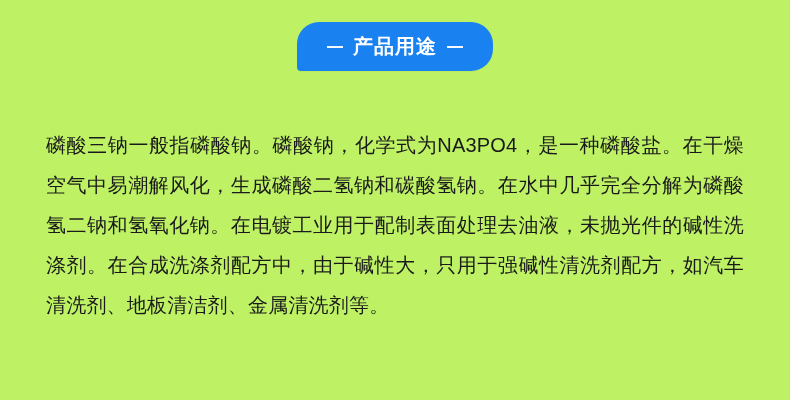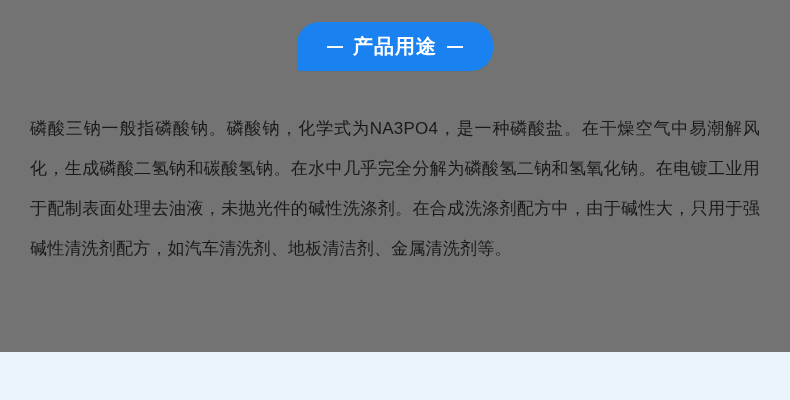--- a/index.html
+++ b/index.html
@@ -9,22 +9,22 @@
   body {
     width: 790px;
     height: 400px;
     background: #eaf4fd;
     font-family: "Liberation Sans", sans-serif;
     overflow: hidden;
   }
   .page {
     position: relative;
     width: 790px;
-    height: 352px;
-    background: #737373;
+    height: 400px;
+    background: #bef264;
     box-sizing: border-box;
   }
   .badge-row {
     display: flex;
     justify-content: center;
     padding-top: 22px;
   }
   .badge {
     display: inline-flex;
     align-items: center;
@@ -43,24 +43,24 @@
     display: inline-block;
     width: 16px;
     height: 2px;
     background: #ffffff;
     opacity: 0.95;
   }
   .badge .badge-text {
     white-space: nowrap;
   }
   .body-copy {
-    margin: 0;
+    margin: 16px;
     padding: 38px 30px 0 30px;
     color: #1a1a1a;
-    font-size: 17px;
+    font-size: 20px;
     line-height: 40px;
     text-align: justify;
     text-justify: inter-ideograph;
     letter-spacing: 0.2px;
   }
 </style>
 </head>
 <body>
 
 <div class="page">

